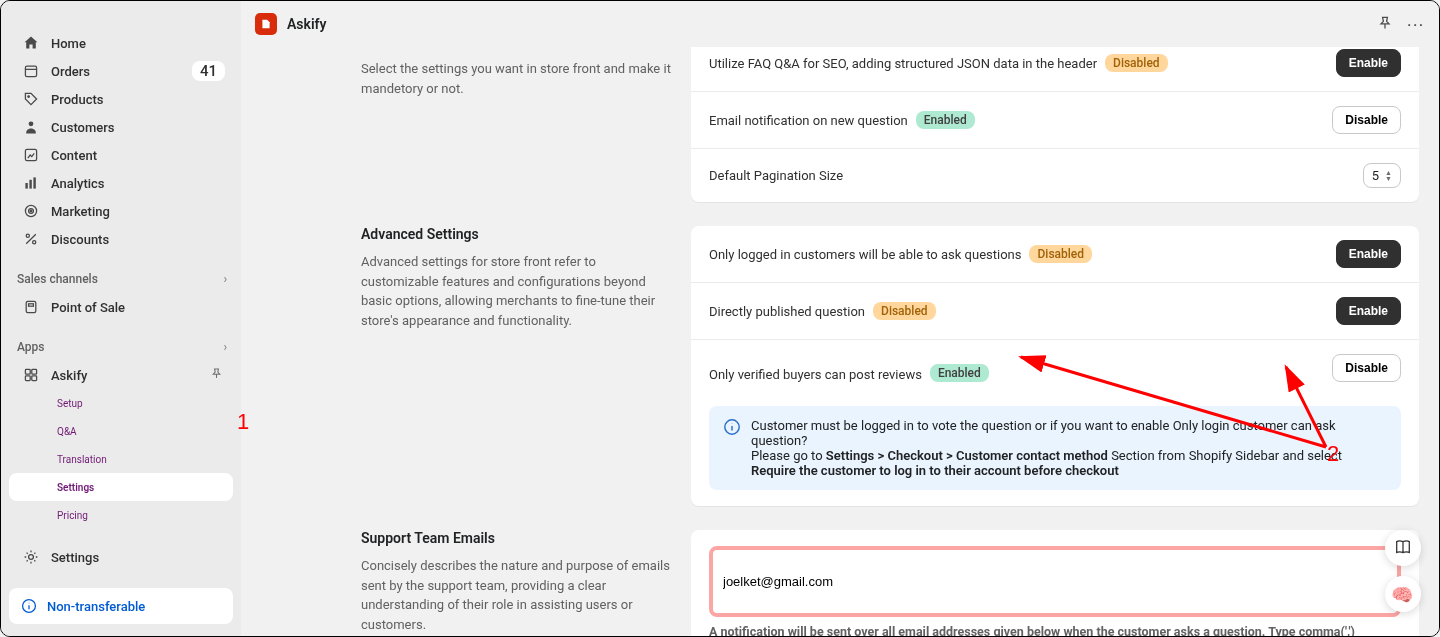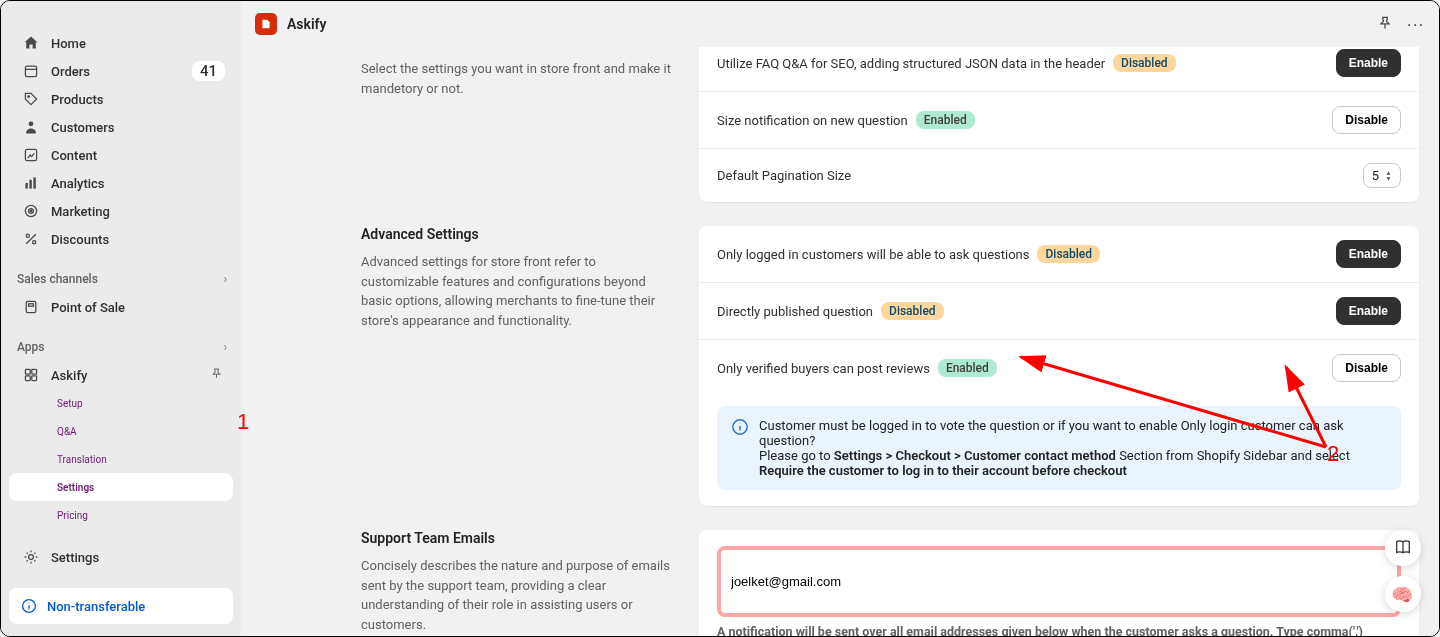--- a/index.html
+++ b/index.html
@@ -154,21 +154,21 @@
   left: 240px;
   top: 46px;
   right: 0;
   bottom: 0;
   overflow: hidden;
   background: #f1f1f1;
 }
 .section-row {
   display: flex;
   padding: 0 20px 24px 120px;
-  gap: 28px;
+  gap: 20px;
 }
 .section-left {
   width: 310px;
   flex-shrink: 0;
 }
 .section-title {
   font-size: 14px;
   font-weight: 600;
   margin-bottom: 10px;
 }
@@ -196,21 +196,21 @@
   color: #303030;
 }
 .badge {
   font-size: 12px;
   font-weight: 500;
   padding: 2px 8px;
   border-radius: 8px;
   margin-left: 8px;
 }
 .badge-enabled { background: #aee9d1; color: #404040; }
-.badge-disabled { background: #ffd79d; color: #0c4a6e; }
+.badge-disabled { background: #ffd79d; color: #a16207; }
 .spacer { flex: 1; }
 .btn {
   font-size: 12px;
   font-weight: 600;
   padding: 6px 12px;
   border-radius: 8px;
   border: 1px solid #c9c9c9;
   background: #fff;
   cursor: pointer;
 }
@@ -476,21 +476,21 @@
         <div class="section-desc">Select the settings you want in store front and make it mandetory or not.</div>
       </div>
       <div class="card partial-top">
         <div class="partial-cut" style="display:flex;align-items:center;">
           <span style="white-space:nowrap;overflow:hidden;text-overflow:clip;text-decoration:line-through rgba(0,0,0,0);color:#303030;">Utilize FAQ Q&amp;A for SEO, adding structured JSON data in the header</span>
           <span class="badge badge-disabled">Disabled</span>
           <span class="spacer"></span>
           <button class="btn btn-dark">Enable</button>
         </div>
         <div class="setting-row">
-          <span class="setting-label">Size notification on new question</span>
+          <span class="setting-label">Email notification on new question</span>
           <span class="badge badge-enabled">Enabled</span>
           <span class="spacer"></span>
           <button class="btn">Disable</button>
         </div>
         <div class="setting-row">
           <span class="setting-label">Default Pagination Size</span>
           <span class="spacer"></span>
           <div class="stepper">
             <span class="stepper-num">5</span>
             <span class="stepper-arrows">
@@ -513,21 +513,21 @@
           <span class="badge badge-disabled">Disabled</span>
           <span class="spacer"></span>
           <button class="btn btn-dark">Enable</button>
         </div>
         <div class="setting-row">
           <span class="setting-label">Directly published question</span>
           <span class="badge badge-disabled">Disabled</span>
           <span class="spacer"></span>
           <button class="btn btn-dark">Enable</button>
         </div>
-        <div class="setting-row" style="border-bottom:none;">
+        <div class="setting-row" style="border-bottom:none;align-items:flex-end;">
           <span class="setting-label">Only verified buyers can post reviews</span>
           <span class="badge badge-enabled">Enabled</span>
           <span class="spacer"></span>
           <button class="btn">Disable</button>
         </div>
         <div class="info-box">
           <span class="icon"><svg width="18" height="18" viewBox="0 0 20 20" fill="none" stroke="currentColor" stroke-width="1.6">
                 <circle cx="10" cy="10" r="8"></circle>
                 <path d="M10 9v5M10 6v.5"></path>
               </svg></span>

